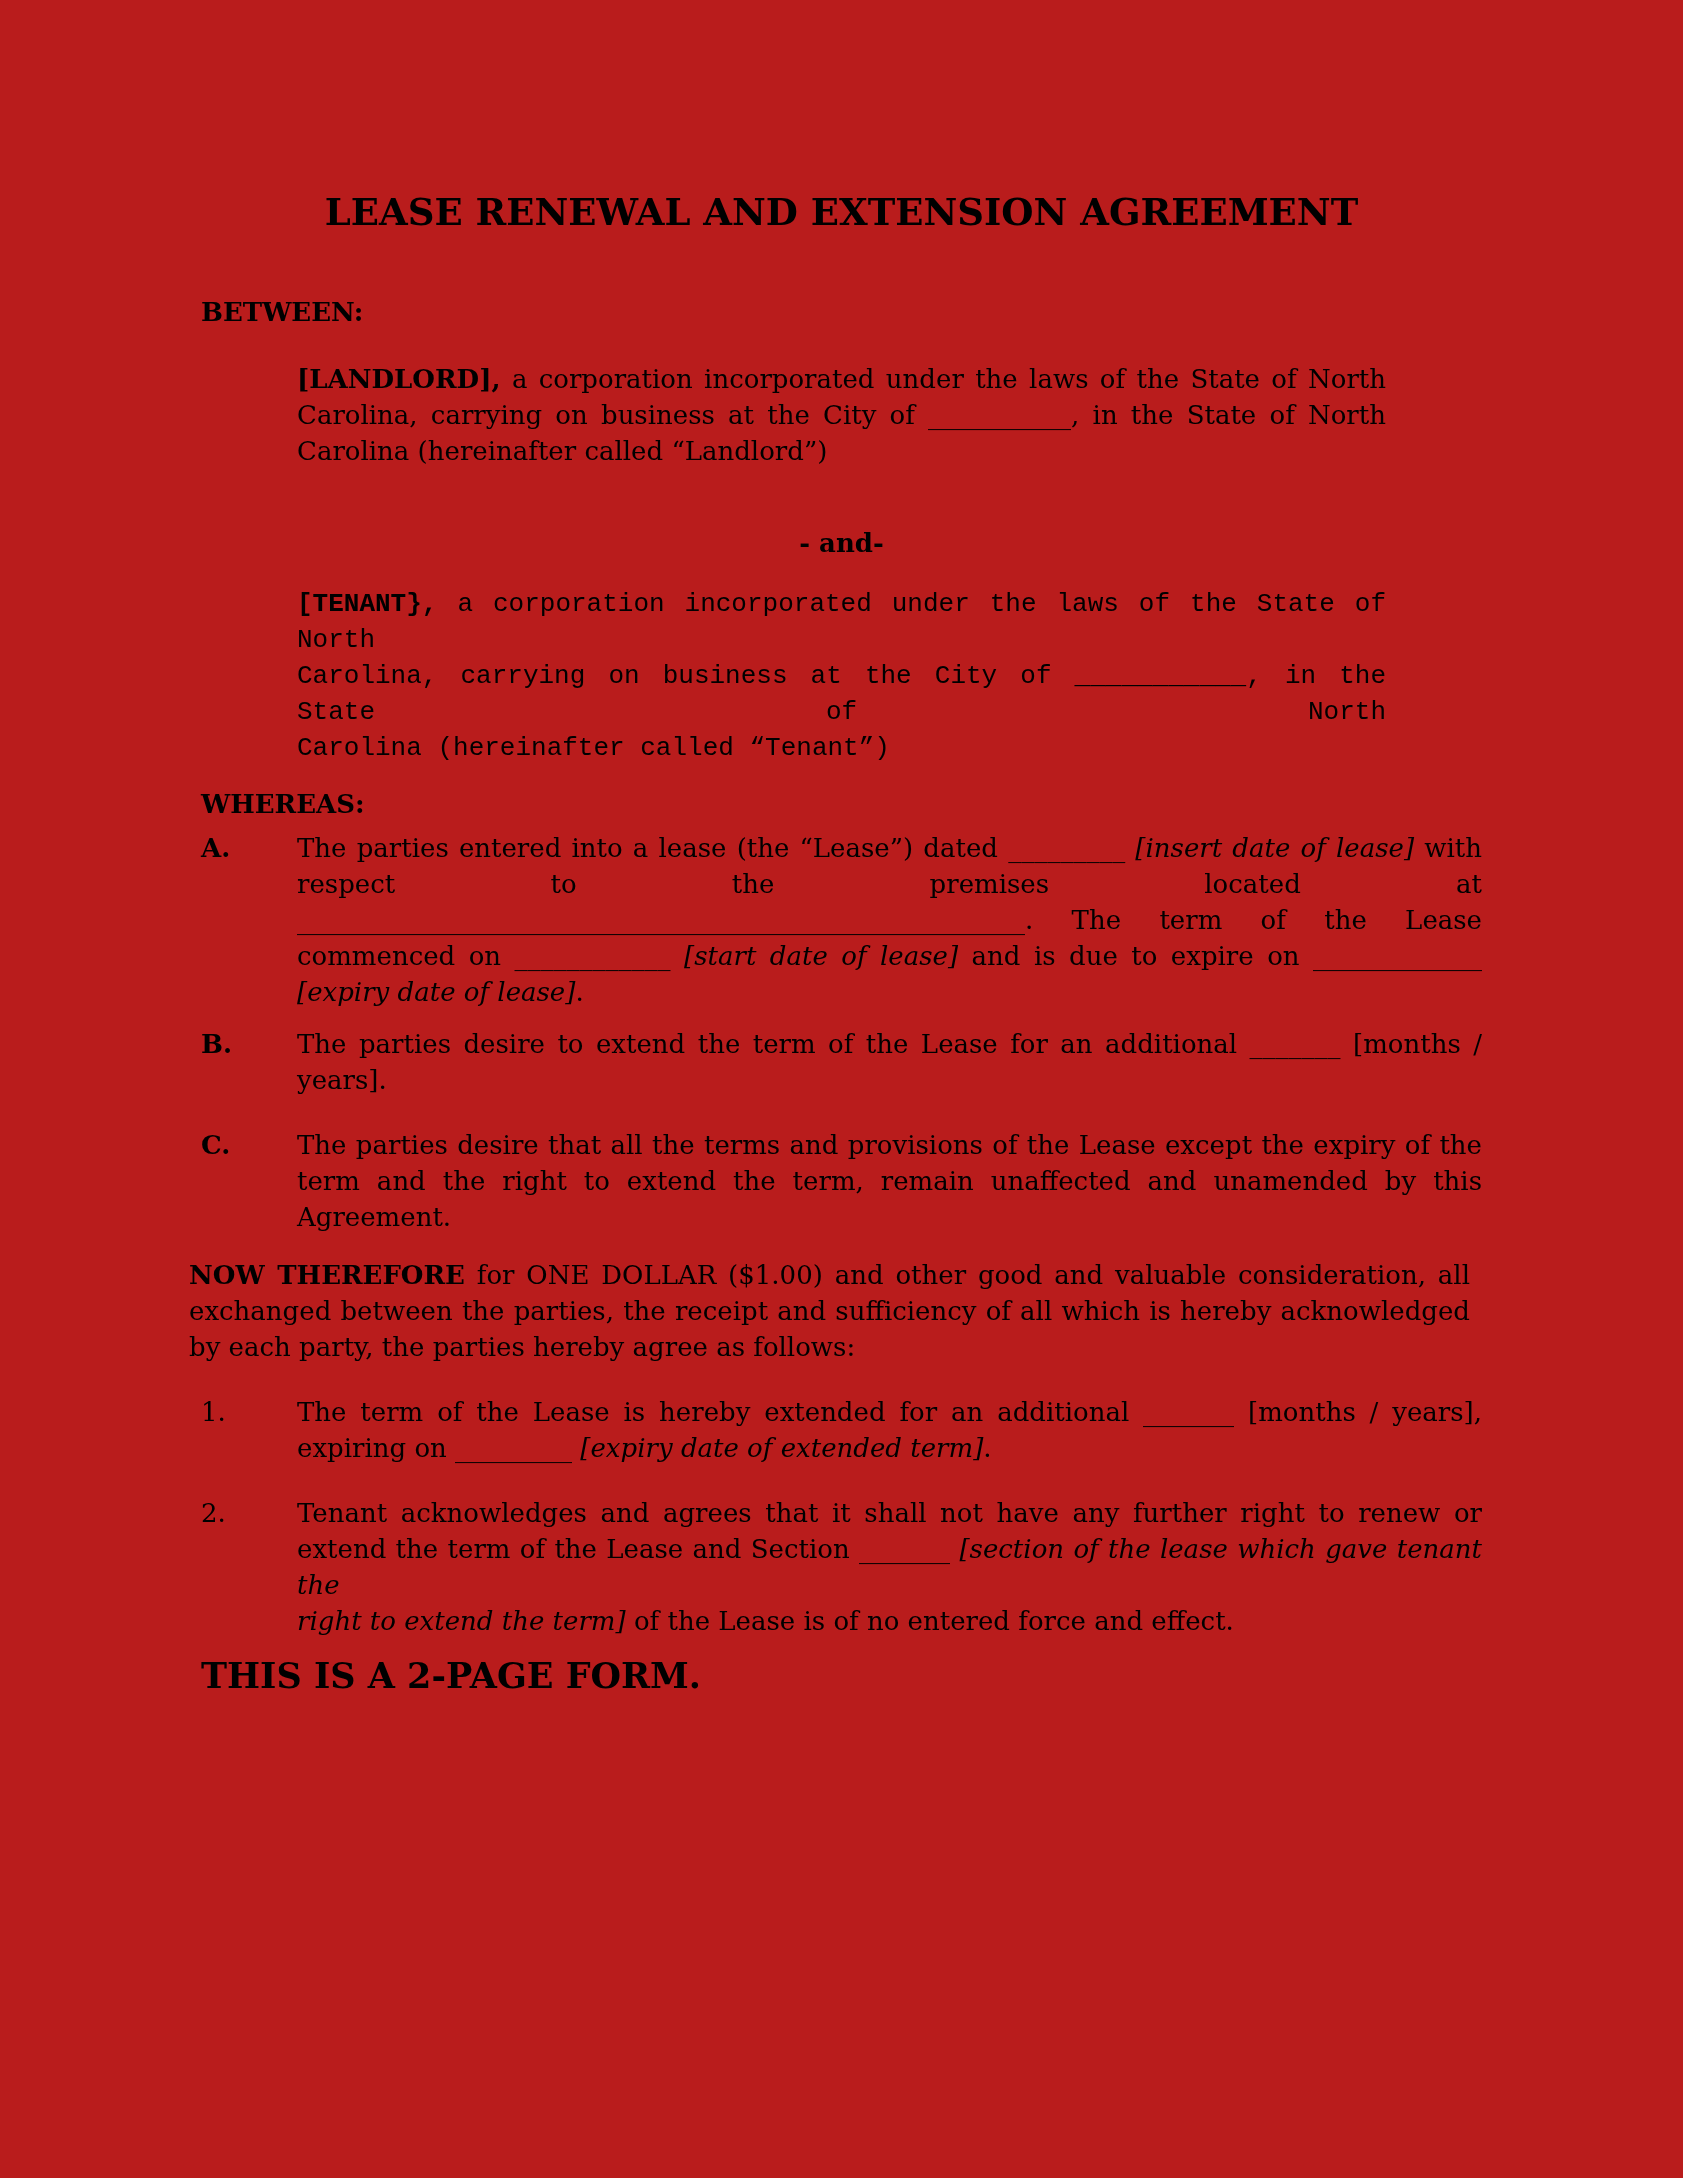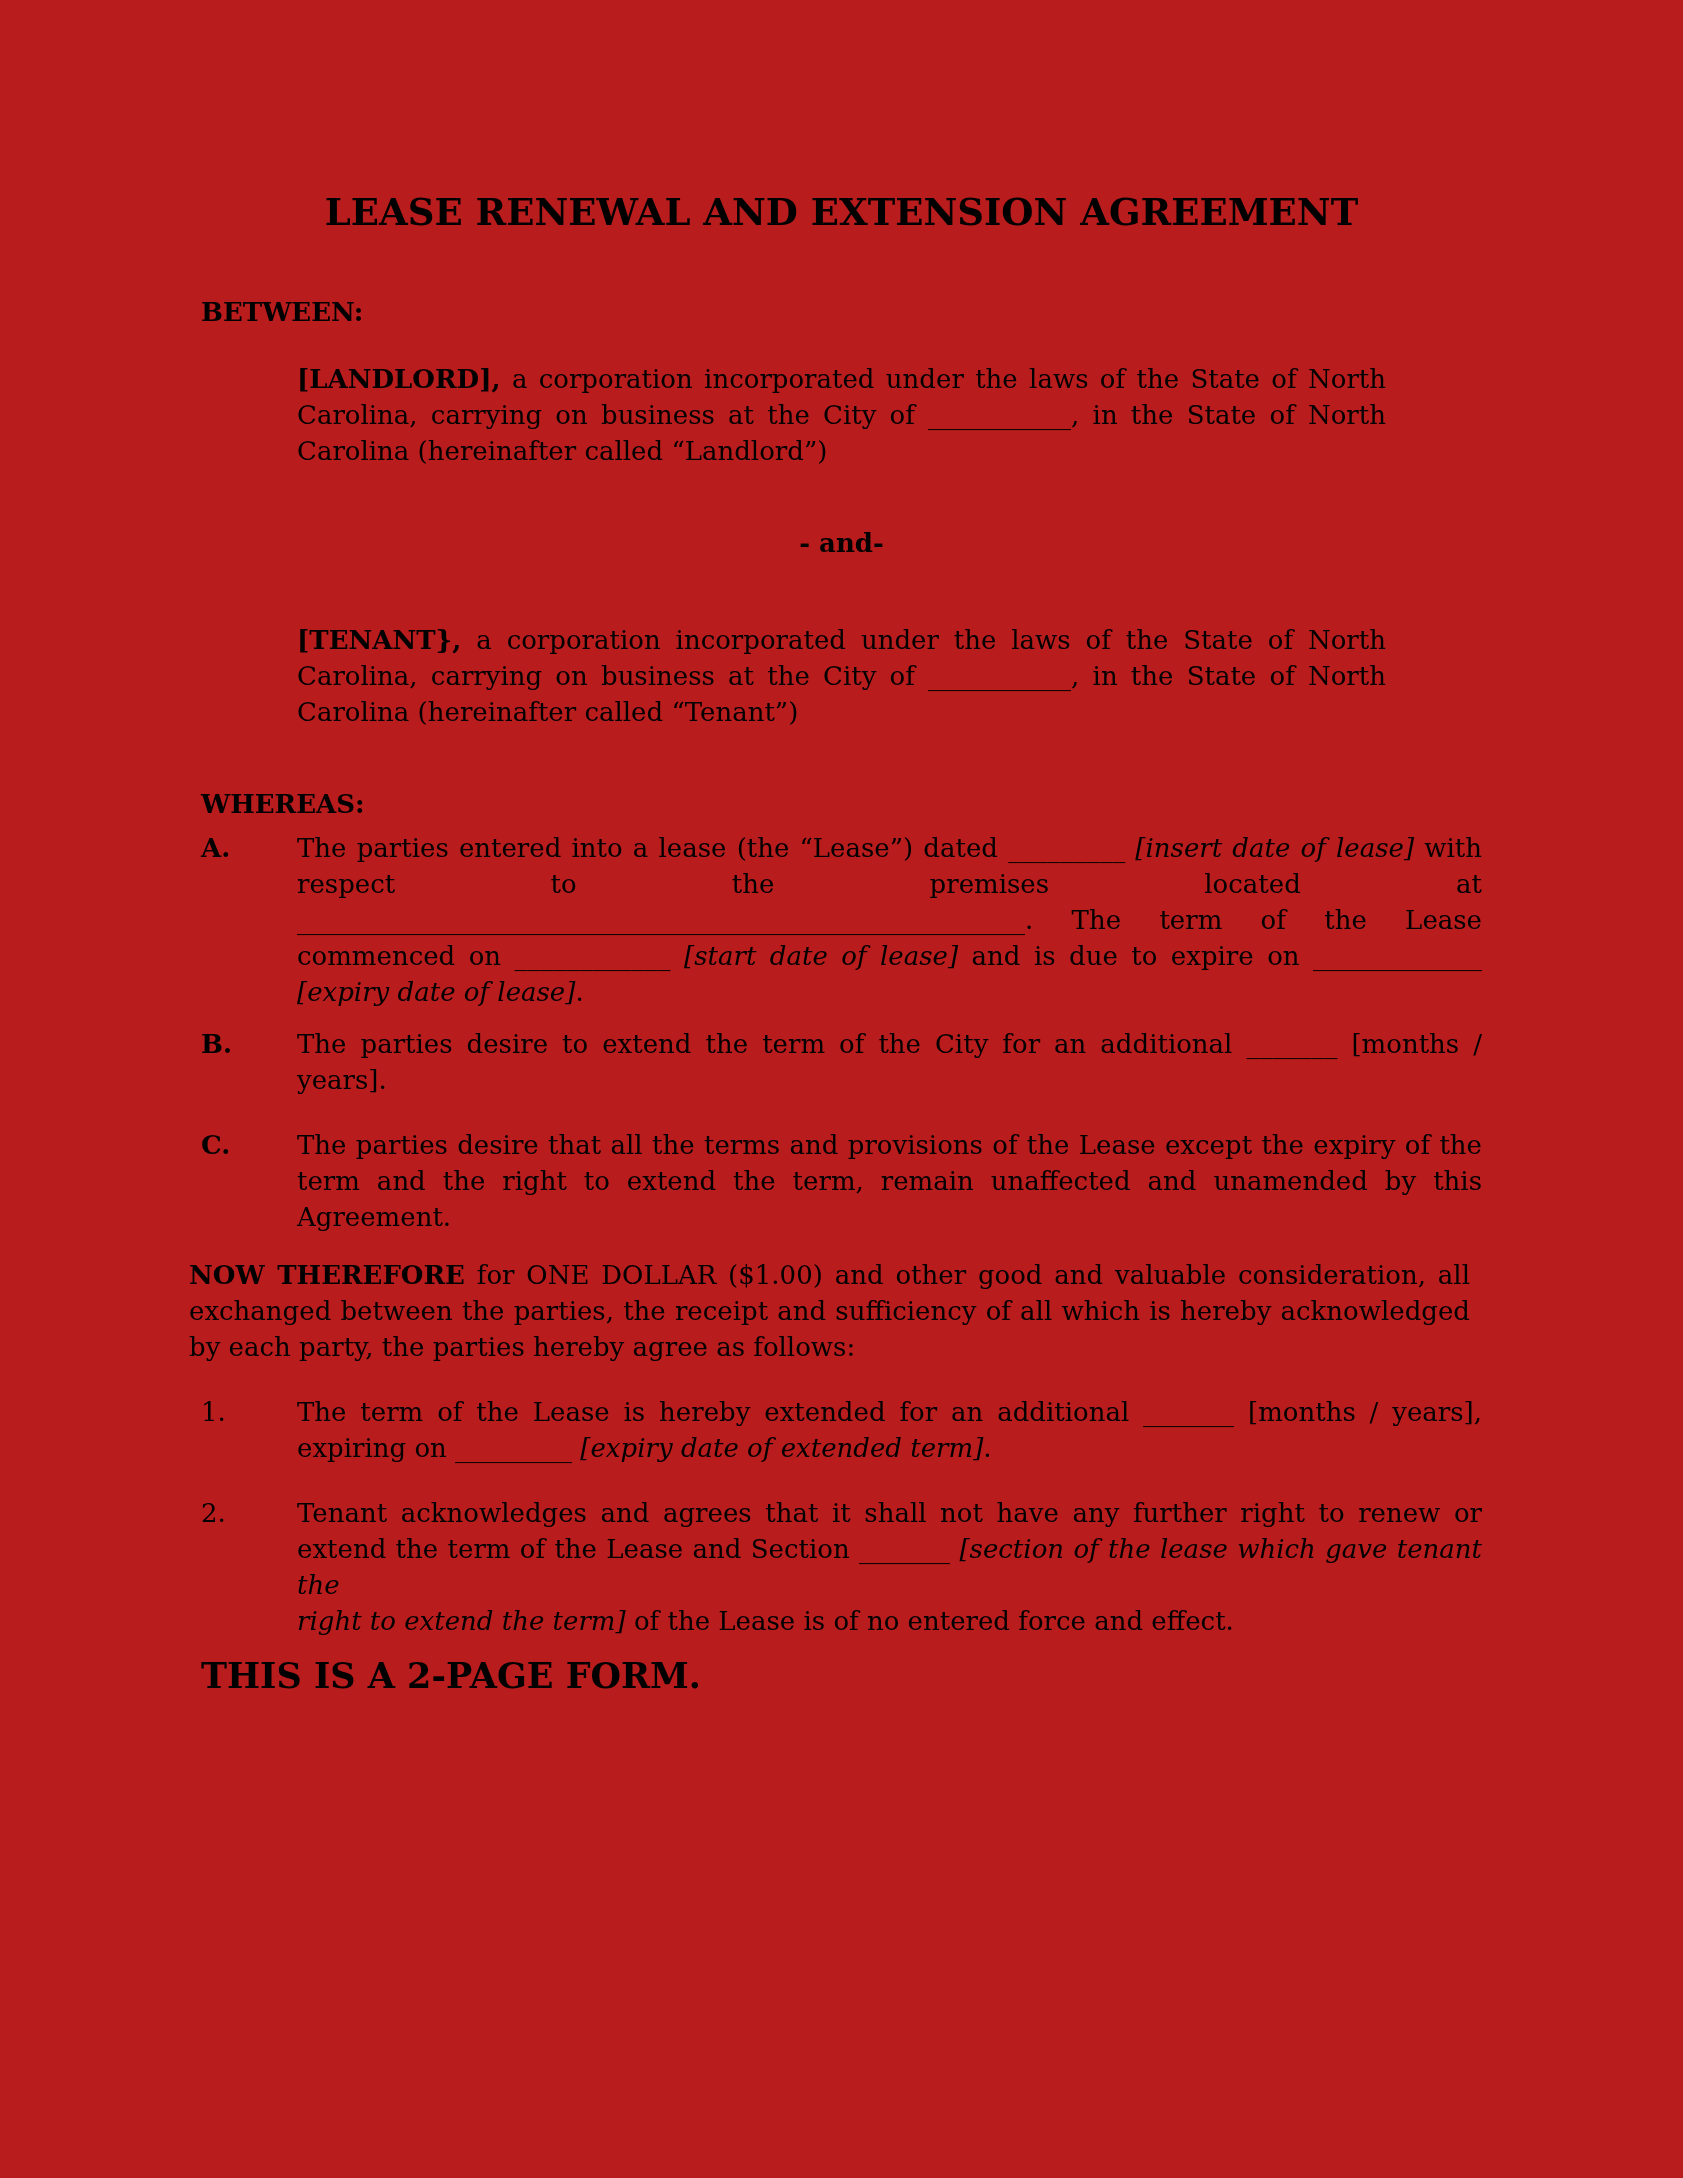--- a/index.html
+++ b/index.html
@@ -43,21 +43,21 @@
 
   <div class="abs party" style="top:361px;">
     <div class="ln j"><span class="b">[LANDLORD],</span>
       <span>a corporation incorporated under the laws of the State of North</span></div>
     <div class="ln j"><span>Carolina, carrying on business at the City of ___________, in the State of North</span></div>
     <div class="ln"><span>Carolina (hereinafter called “Landlord”)</span></div>
   </div>
 
   <div class="abs sep ln">- and-</div>
 
-  <div class="abs party" style="top:622px;">
+  <div class="abs party" style="top:586px;font-family:Liberation Mono, monospace;">
     <div class="ln j"><span class="b">[TENANT},</span>
       <span>a corporation incorporated under the laws of the State of North</span></div>
     <div class="ln j"><span>Carolina, carrying on business at the City of ___________, in the State of North</span></div>
     <div class="ln"><span>Carolina (hereinafter called “Tenant”)</span></div>
   </div>
 
   <div class="abs margin-label ln" style="top:786px;">WHEREAS:</div>
 
   <div class="abs item" style="top:830px;">
     <div class="lbl ln b">A.</div>
@@ -70,21 +70,21 @@
       <div class="ln j"><span>commenced on ____________</span>
         <span class="i">[start date of lease]</span>
         <span>and is due to expire on _____________</span></div>
       <div class="ln"><span class="i">[expiry date of lease]</span><span>.</span></div>
     </div>
   </div>
 
   <div class="abs item" style="top:1026px;">
     <div class="lbl ln b">B.</div>
     <div class="bd">
-      <div class="ln j"><span>The parties desire to extend the term of the City for an additional _______ [months /</span></div>
+      <div class="ln j"><span>The parties desire to extend the term of the Lease for an additional _______ [months /</span></div>
       <div class="ln"><span>years].</span></div>
     </div>
   </div>
 
   <div class="abs item" style="top:1127px;">
     <div class="lbl ln b">C.</div>
     <div class="bd">
       <div class="ln j"><span>The parties desire that all the terms and provisions of the Lease except the expiry of the</span></div>
       <div class="ln j"><span>term and the right to extend the term, remain unaffected and unamended by this</span></div>
       <div class="ln"><span>Agreement.</span></div>

